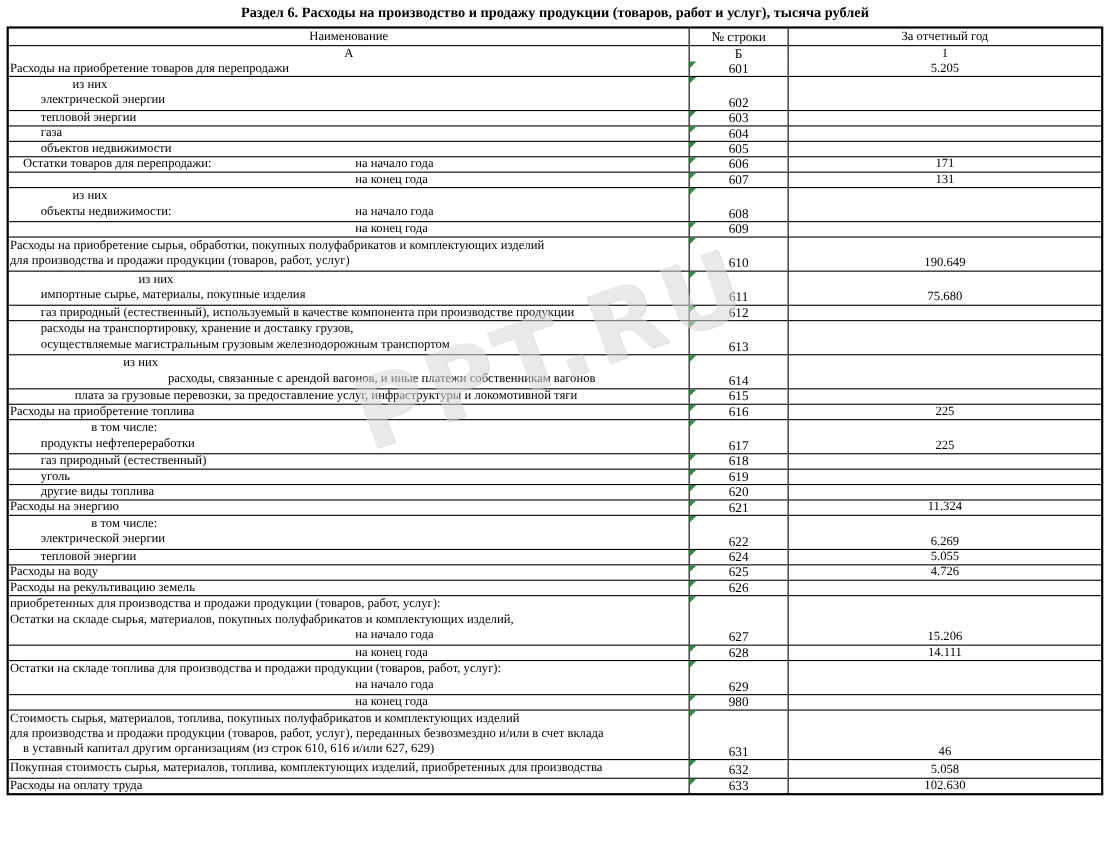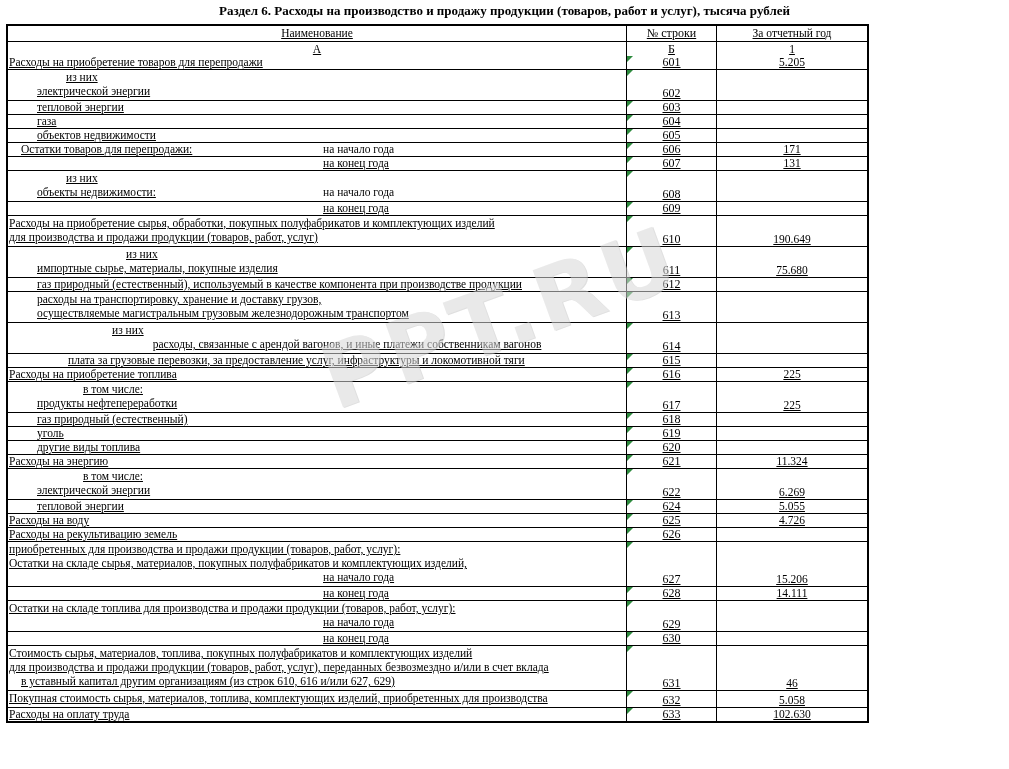--- a/index.html
+++ b/index.html
@@ -9,26 +9,25 @@
     font-family:"Liberation Serif","DejaVu Serif",serif;
     color:#000;
     position:relative;
     overflow:hidden;
   }
   .page-title{
     position:absolute;top:3px;left:0;width:1009px;
     text-align:center;font-weight:bold;font-size:13px;
   }
   .ttable{
-    position:absolute;left:6px;top:24px;width:863px;
+    position:absolute;left:6px;top:24px;width:997px;
     border:2px solid #000;
     box-sizing:border-box;
     background:transparent;
     z-index:1;
-    text-decoration:underline;
   }
   .trow{display:flex;border-top:1px solid #000;}
   .trow:first-child{border-top:none;}
   .c-name{width:618px;position:relative;box-sizing:border-box;font-size:11.5px;line-height:13px;}
   .c-num{
     width:91px;border-left:1px solid #000;border-right:1px solid #000;
     position:relative;box-sizing:border-box;
     display:flex;align-items:flex-end;justify-content:center;
     font-size:12px;line-height:13px;
   }
@@ -369,21 +368,21 @@
           <div class="">629</div>
         </div>
         <div class="c-val"></div>
       </div>
       <div class="trow">
         <div class="c-name">
           <div class="tline" style="padding-left: 315px;">на конец года</div>
         </div>
         <div class="c-num">
           <div class="tri"></div>
-          <div class="">630</div>
+          <div class="">980</div>
         </div>
         <div class="c-val"></div>
       </div>
       <div class="trow">
         <div class="c-name multi">
           <div class="tline" style="padding-left: 1px;">Стоимость сырья, материалов, топлива, покупных полуфабрикатов и комплектующих изделий</div>
           <div class="tline" style="padding-left: 1px;">для производства и продажи продукции (товаров, работ, услуг), переданных безвозмездно и/или в счет вклада</div>
           <div class="tline" style="padding-left: 13px;">в уставный капитал другим организациям (из строк 610, 616 и/или 627, 629)</div>
         </div>
         <div class="c-num">

